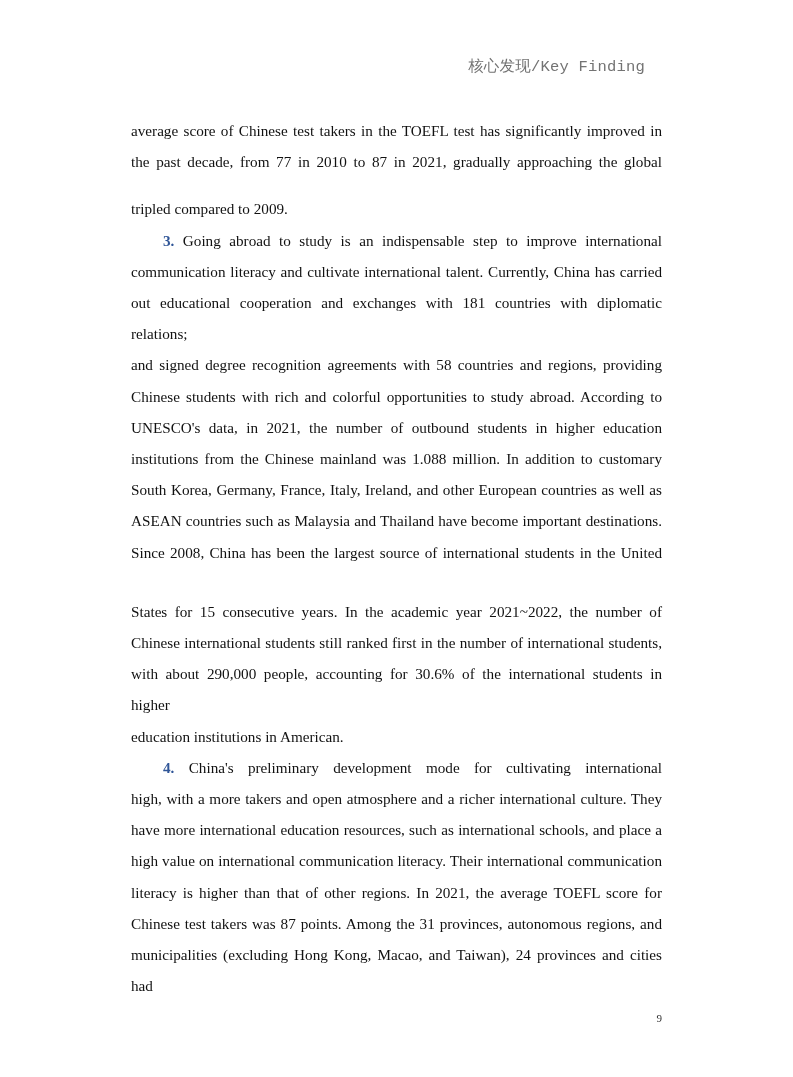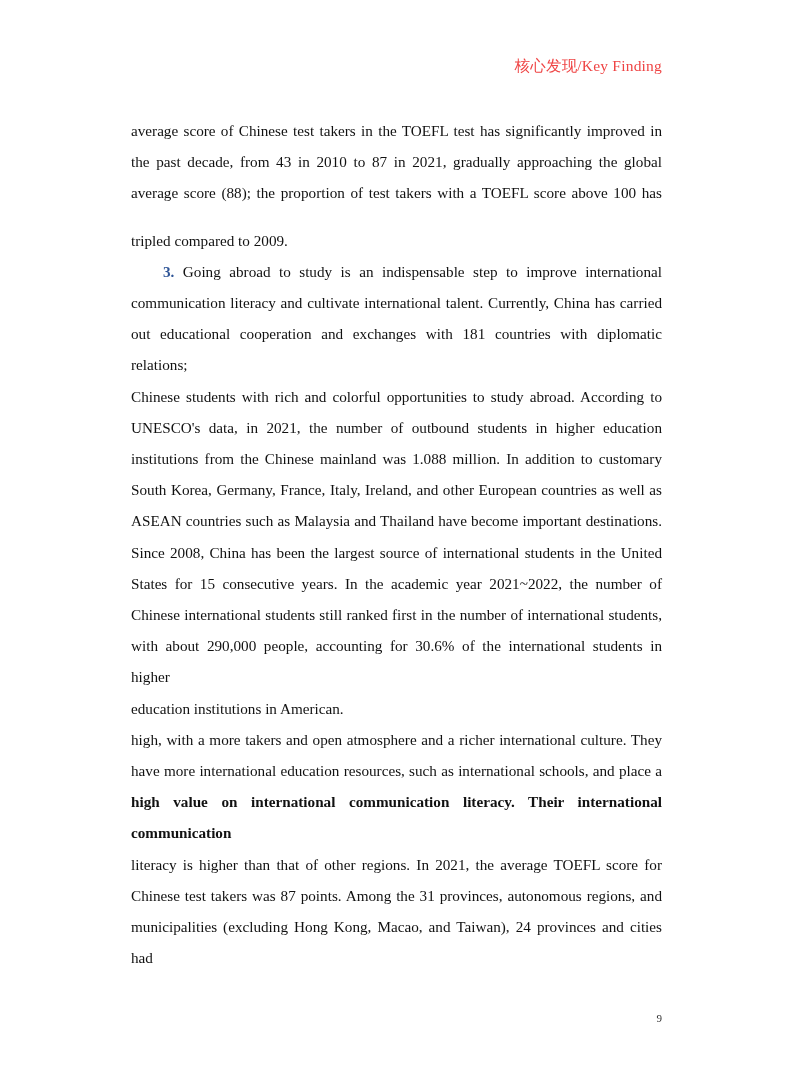--- a/index.html
+++ b/index.html
@@ -1,57 +1,58 @@
 <!DOCTYPE html>
 <html><head>
   <meta charset="utf-8">
   <style>
     html, body { margin: 0; padding: 0; background: #ffffff; }
     body { width: 793px; height: 1077px; position: relative; overflow: hidden;
            font-family: "Liberation Serif", serif; color: #111111; }
-    .header { position: absolute; top: 56px; right: 131px; font-size: 15.5px; color: #ef4444;
-              font-family: Liberation Serif, serif; letter-spacing: 0.2px; }
+    .header { position: absolute; top: 56px; right: 148px; font-size: 15.5px; color: #737373;
+              font-family: Liberation Mono, monospace; letter-spacing: 0.2px; }
     .body-text { position: absolute; left: 131px; top: 115px; width: 531px; }
     .para { margin: 0; font-size: 15.2px; line-height: 31.2px; text-align: justify; }
     .para.indent { text-indent: 32px; }
     .num { color: #2f5597; font-weight: bold; }
     .page-num { position: absolute; top: 1012px; right: 131px; font-size: 11px; color: #333; }
     .line { display: block; text-align: justify; text-align-last: justify; }
     .line.last { text-align-last: left; }
   </style>
 </head>
 <body>
 
 <div class="header">核心发现/Key  Finding</div>
 
 <div class="body-text">
   <p class="para">
       <span class="line" style="text-indent: 0px;">average score of Chinese test takers in the TOEFL test has significantly improved in</span>
-      <span class="line" style="text-indent: 0px;">the past decade, from 43 in 2010 to 87 in 2021, gradually approaching the global</span>
-      <span class="line" style="text-indent: 0px;">average score (88); the proportion of test takers with a TOEFL score above 100 has</span>
+      <span class="line" style="text-indent: 0px;">the past decade, from 77 in 2010 to 87 in 2021, gradually approaching the global</span>
       <span class="line last" style="text-indent: 0px; margin-top: 16px;">tripled compared to 2009.</span>
     </p>
   <p class="para indent" style="text-indent: 0px;">
       <span class="line" style="text-indent: 32px;"><span class="num">3. </span>Going abroad to study is an indispensable step to improve international</span>
       <span class="line" style="text-indent: 0px;">communication literacy and cultivate international talent. Currently, China has carried</span>
       <span class="line" style="text-indent: 0px;">out educational cooperation and exchanges with 181 countries with diplomatic relations;</span>
+      <span class="line" style="text-indent: 0px;">and signed degree recognition agreements with 58 countries and regions, providing</span>
       <span class="line" style="text-indent: 0px;">Chinese students with rich and colorful opportunities to study abroad. According to</span>
       <span class="line" style="text-indent: 0px;">UNESCO's data, in 2021, the number of outbound students in higher education</span>
       <span class="line" style="text-indent: 0px;">institutions from the Chinese mainland was 1.088 million. In addition to customary</span>
       <span class="line" style="text-indent: 0px;">South Korea, Germany, France, Italy, Ireland, and other European countries as well as</span>
       <span class="line" style="text-indent: 0px;">ASEAN countries such as Malaysia and Thailand have become important destinations.</span>
       <span class="line" style="text-indent: 0px;">Since 2008, China has been the largest source of international students in the United</span>
-      <span class="line" style="text-indent: 0px;">States for 15 consecutive years. In the academic year 2021~2022, the number of</span>
+      <span class="line" style="text-indent: 0px; margin-top: 28px;">States for 15 consecutive years. In the academic year 2021~2022, the number of</span>
       <span class="line" style="text-indent: 0px;">Chinese international students still ranked first in the number of international students,</span>
       <span class="line" style="text-indent: 0px;">with about 290,000 people, accounting for 30.6% of the international students in higher</span>
       <span class="line last" style="text-indent: 0px;">education institutions in American.</span>
     </p>
   <p class="para indent" style="text-indent: 0px;">
+      <span class="line" style="text-indent: 32px;"><span class="num">4. </span>China's preliminary development mode for cultivating international</span>
       <span class="line" style="text-indent: 0px;">high, with a more takers and open atmosphere and a richer international culture. They</span>
       <span class="line" style="text-indent: 0px;">have more international education resources, such as international schools, and place a</span>
-      <span class="line" style="text-indent: 0px; font-weight: bold;">high value on international communication literacy. Their international communication</span>
+      <span class="line" style="text-indent: 0px;">high value on international communication literacy. Their international communication</span>
       <span class="line" style="text-indent: 0px;">literacy is higher than that of other regions. In 2021, the average TOEFL score for</span>
       <span class="line" style="text-indent: 0px;">Chinese test takers was 87 points. Among the 31 provinces, autonomous regions, and</span>
       <span class="line last" style="text-indent: 0px;">municipalities (excluding Hong Kong, Macao, and Taiwan), 24 provinces and cities had</span>
     </p>
 </div>
 
 <div class="page-num">9</div>
 
 </body></html>

